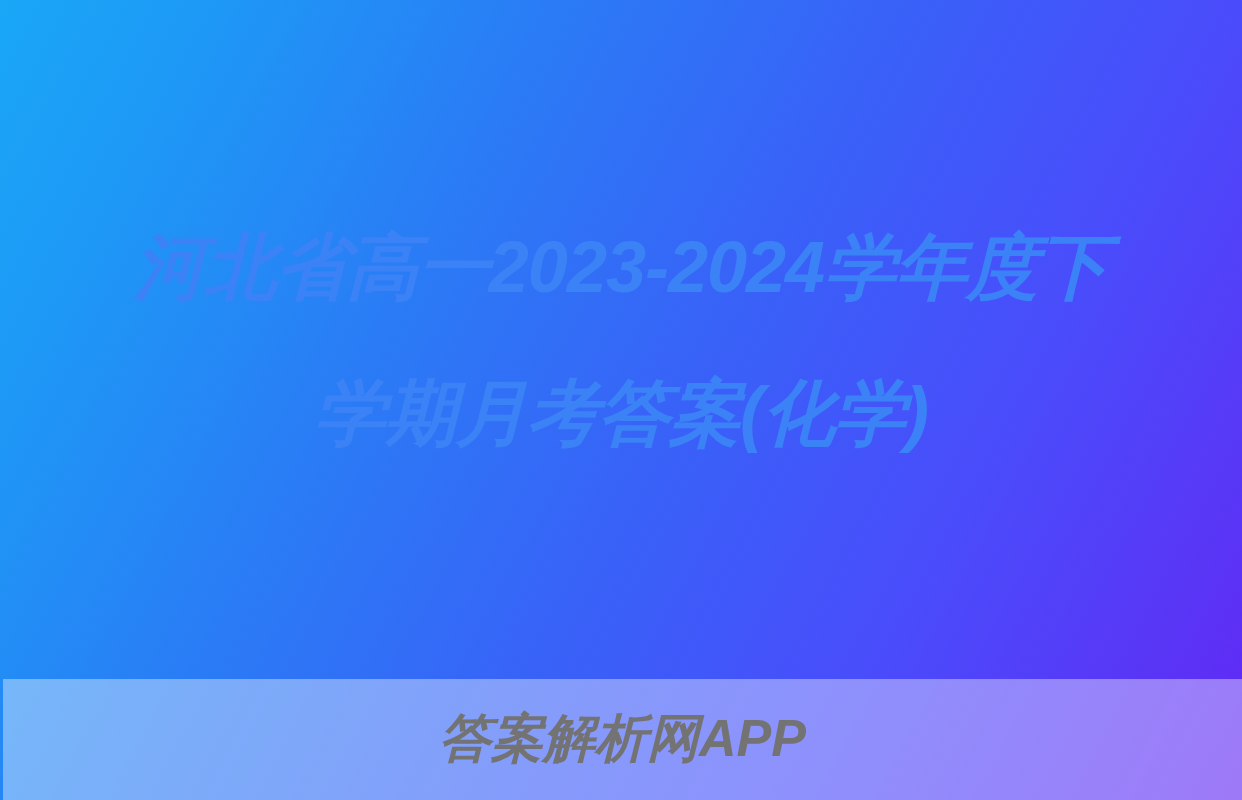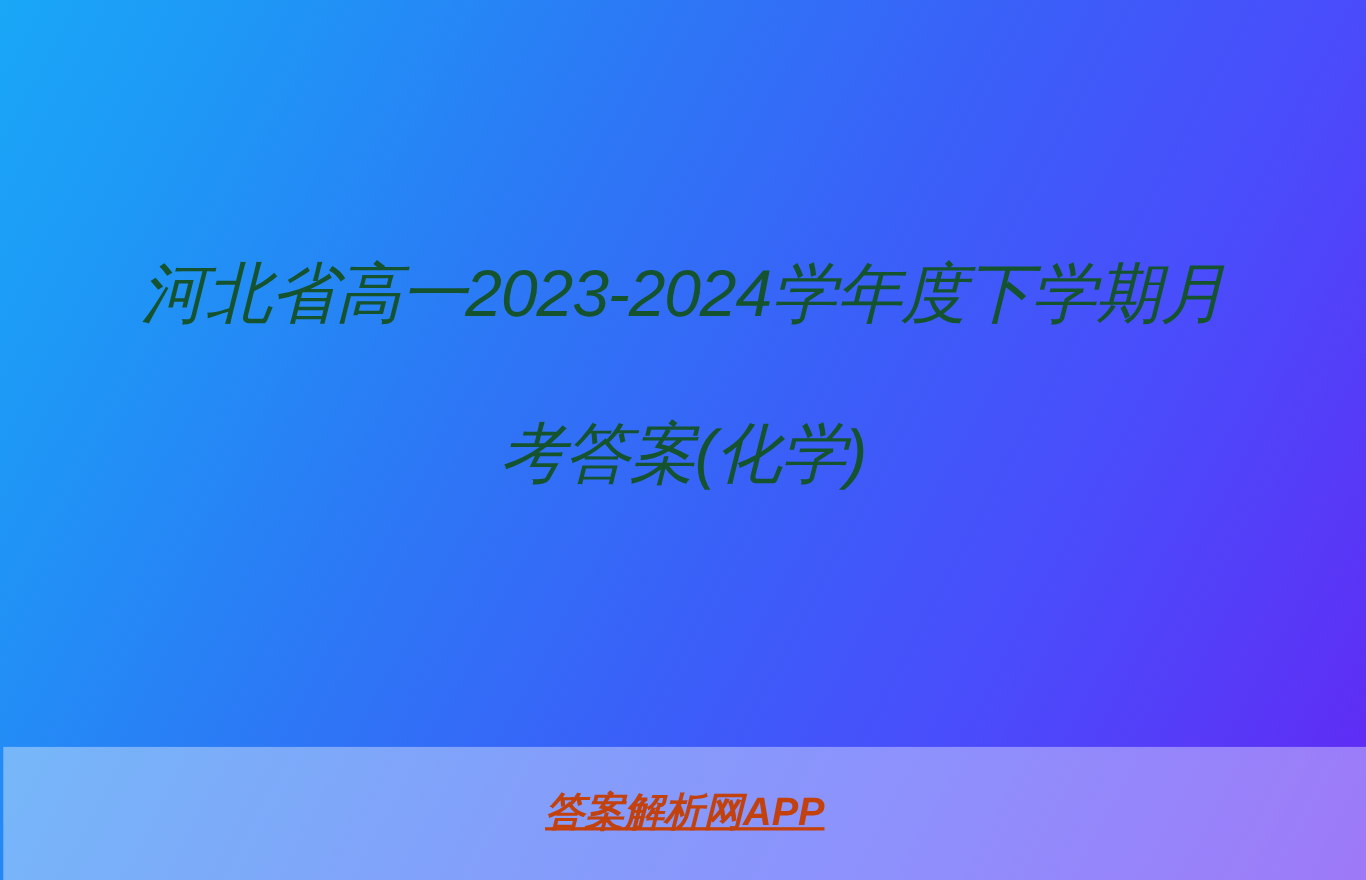--- a/index.html
+++ b/index.html
@@ -39,24 +39,24 @@
     height: 679px;
     display: flex;
     align-items: center;
     justify-content: center;
     padding: 0 96px;
     box-sizing: border-box;
   }
 
   #page-title {
     margin: 0;
-    color: #14532d;
-    font-size: 60px;
+    color: #3b82f6;
+    font-size: 72px;
     line-height: 146px;
-    font-weight: 400;
+    font-weight: 700;
     font-style: italic;
     text-align: center;
     letter-spacing: -1px;
     word-break: break-word;
     max-width: 1040px;
   }
 
   
   #watermark-band {
     position: absolute;
@@ -64,29 +64,28 @@
     right: 0;
     top: 679px;
     bottom: 0;
     background: rgba(255, 255, 255, 0.38);
     display: flex;
     align-items: center;
     justify-content: center;
   }
 
   #watermark-text {
-    color: #c2410c;
-    font-size: 36px;
+    color: #737373;
+    font-size: 52px;
     font-weight: 700;
     font-style: italic;
     letter-spacing: 0px;
     line-height: 1;
     white-space: nowrap;
     transform: translateY(-2px);
-    text-decoration: underline;
   }
 </style>
 </head>
 <body>
 
 <div id="card">
 
   <div id="gradient-bg"></div>
 
   <div id="title-wrap">

